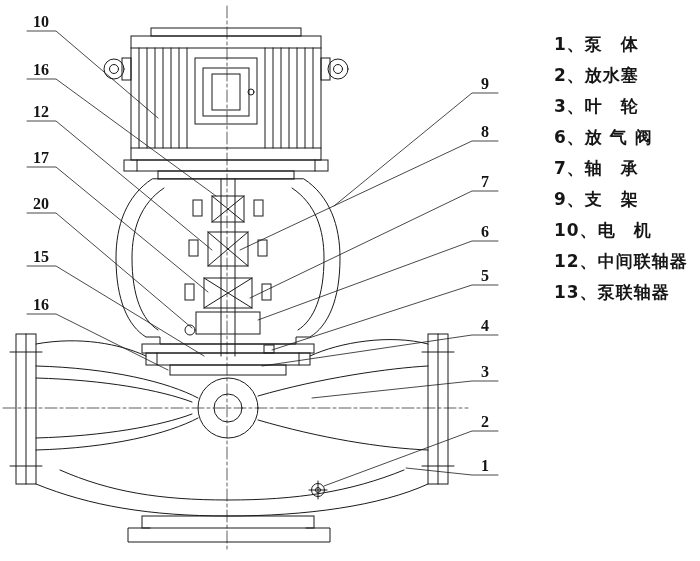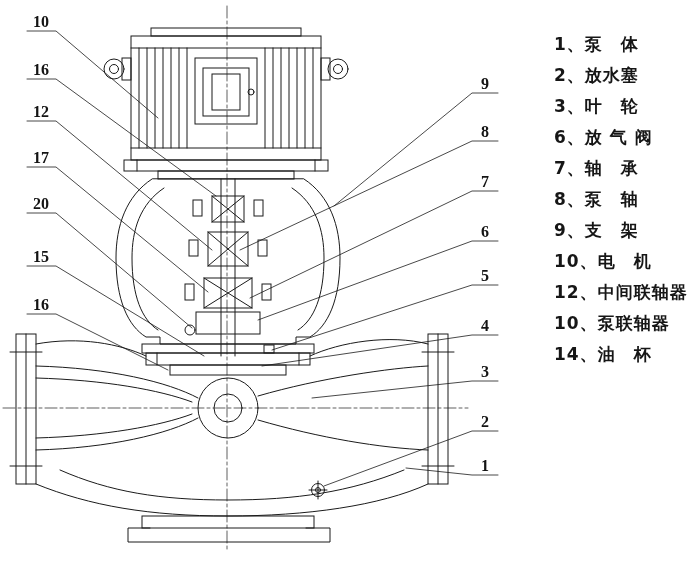--- a/index.html
+++ b/index.html
@@ -185,21 +185,19 @@
   <div class="co" style="left:470px;top:362px">3</div>
   <div class="co" style="left:470px;top:412px">2</div>
   <div class="co" style="left:470px;top:456px">1</div>
 
   <div class="legend">
     <div class="lrow">1、泵　体</div>
     <div class="lrow">2、放水塞</div>
     <div class="lrow">3、叶　轮</div>
     <div class="lrow">6、放 气 阀</div>
     <div class="lrow">7、轴　承</div>
-    <div class="lrow">8、泵　轴</div>
     <div class="lrow">9、支　架</div>
     <div class="lrow">10、电　机</div>
     <div class="lrow">12、中间联轴器</div>
-    <div class="lrow">10、泵联轴器</div>
-    <div class="lrow">14、油　杯</div>
+    <div class="lrow">13、泵联轴器</div>
   </div>
 
 </div>
 
 </body></html>

